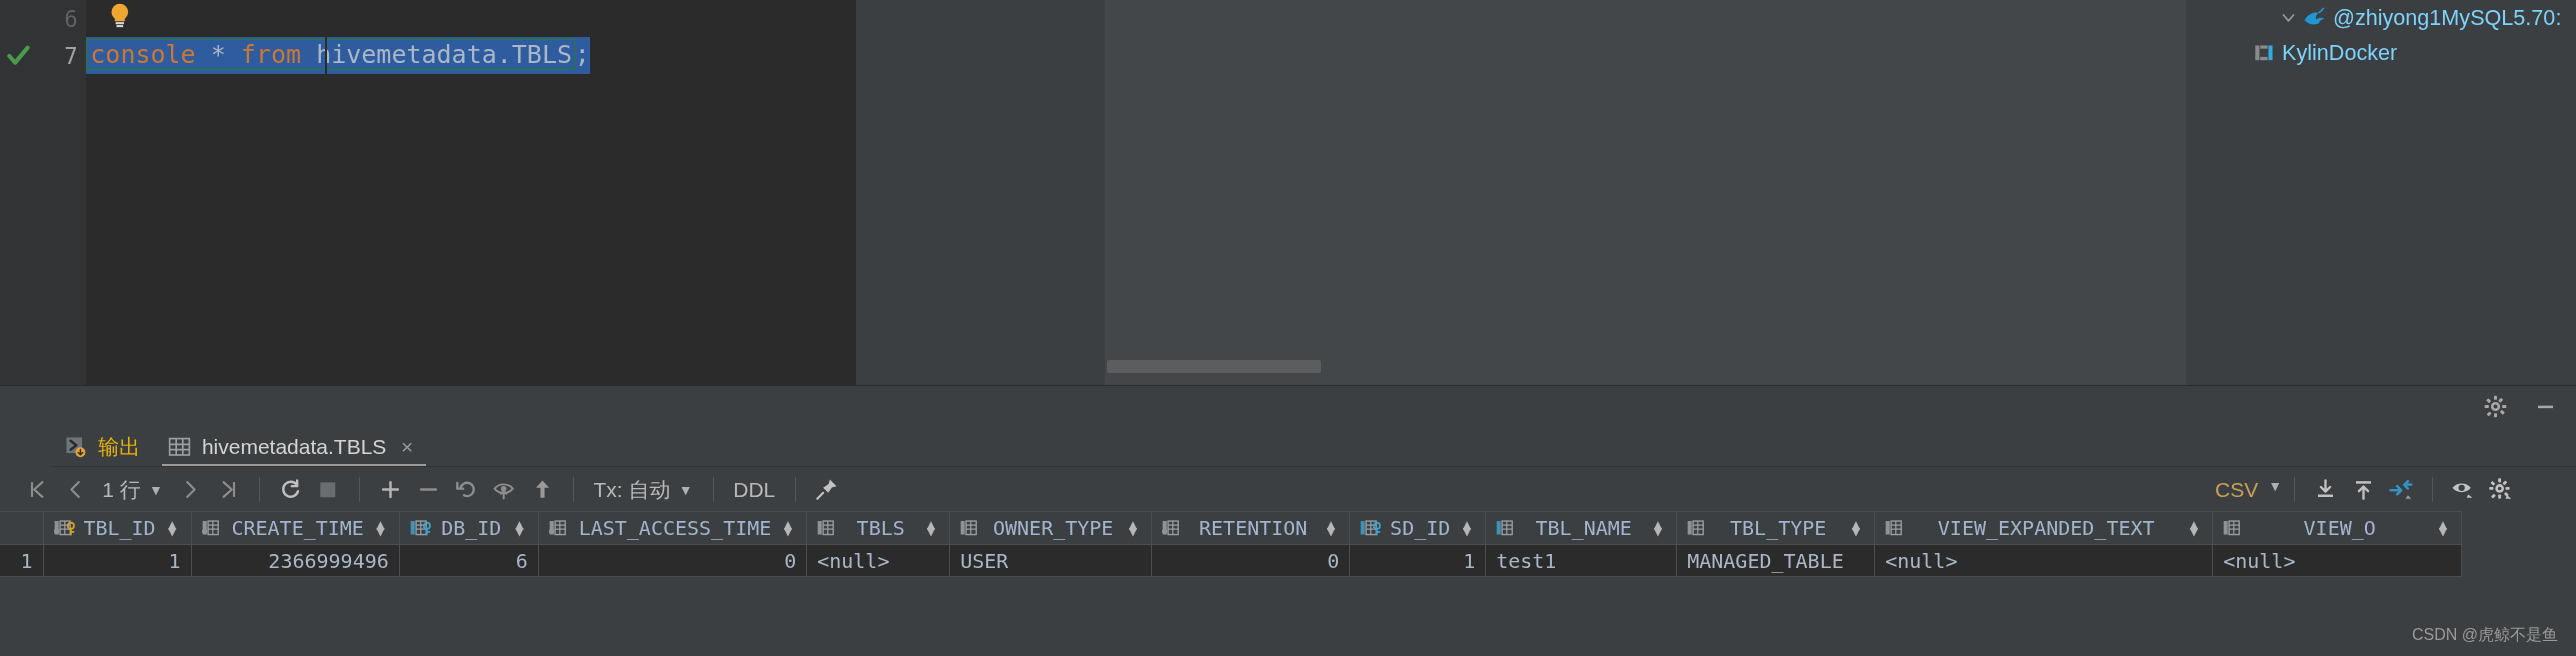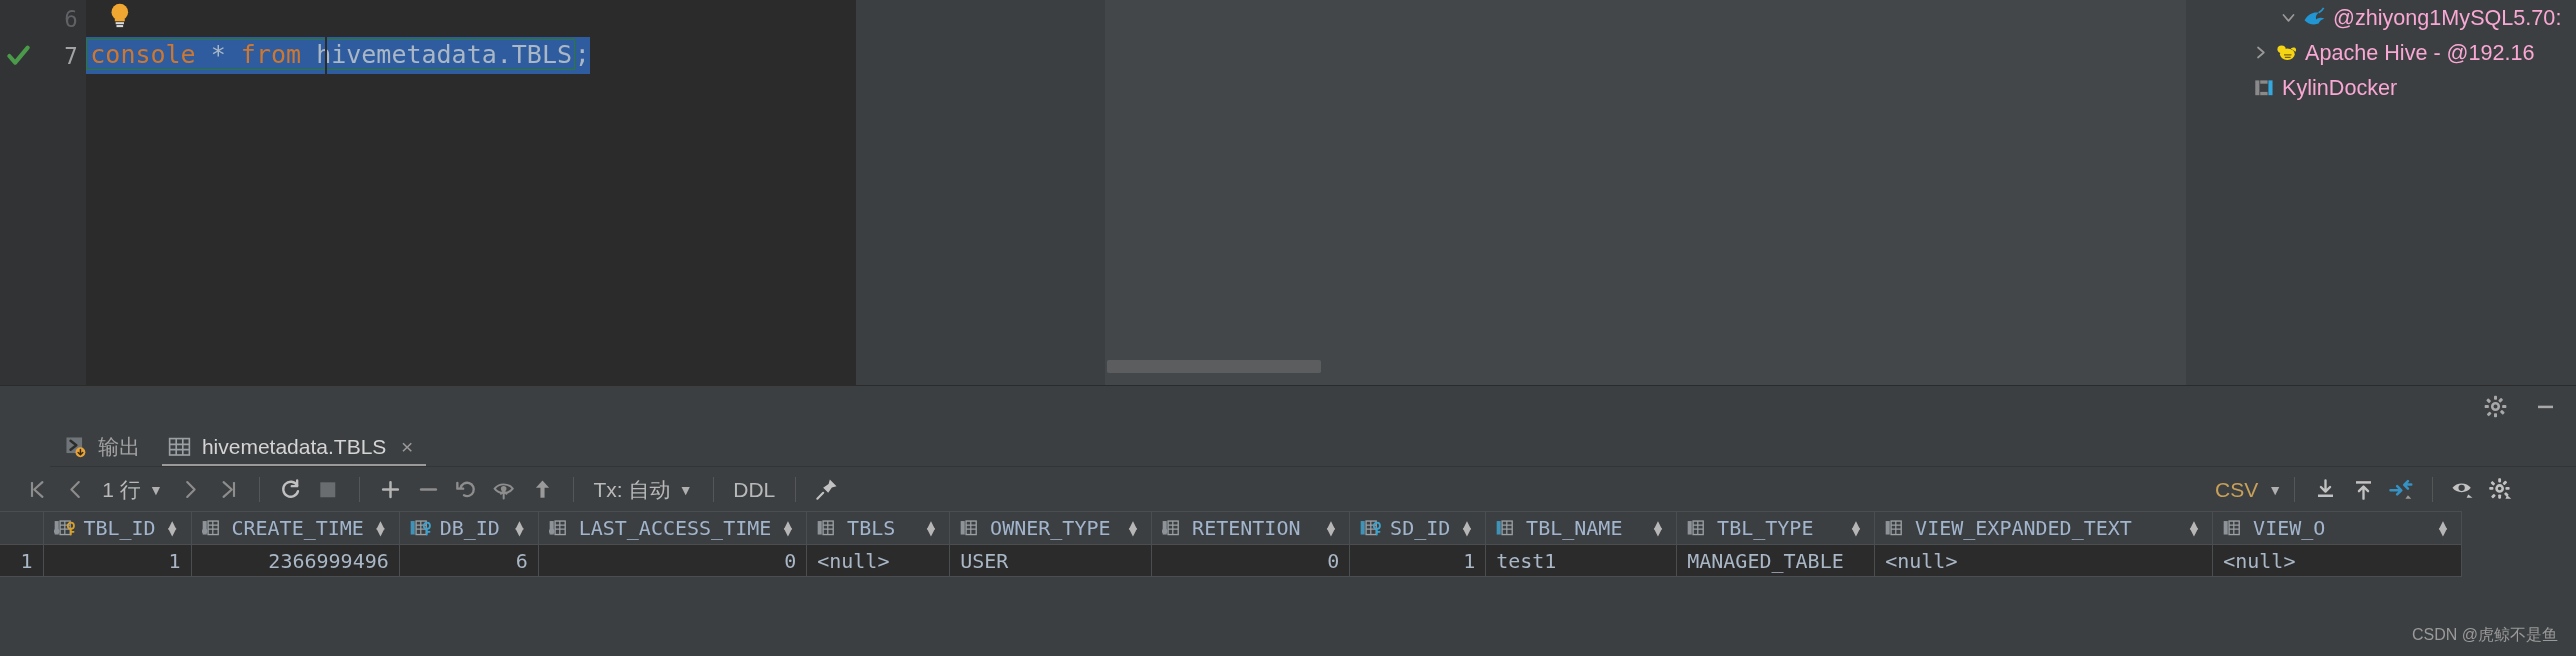--- a/index.html
+++ b/index.html
@@ -102,21 +102,21 @@
   .tree-arrow {
     width: 23px; flex: 0 0 23px;
     display: flex; align-items: center; justify-content: center;
     color: #999999; font-size: 16.6px;
   }
   .tree-icon {
     width: 28px; flex: 0 0 28px; height: 26.6px;
     display: flex; align-items: center; justify-content: center;
     margin-right: 5px;
   }
-  .tree-label { color: #f9a8d4; overflow: hidden; }
+  .tree-label { color: #7dd3fc; overflow: hidden; }
   .indent-1 { padding-left: 28px; }
   .indent-2 { padding-left: 56px; }
   .tree-vline {
     position: absolute; left: 325px; top: 0; width: 1.7px; height: 96px;
     background: #2b2b2b;
   }
 
   
   .results-panel {
     position: absolute; left: 0; top: 385px; width: 2576px; height: 271px;
@@ -141,21 +141,21 @@
 
   
   .tabs-row {
     position: absolute; left: 0; top: 41px; width: 2576px; height: 41px;
     display: flex; align-items: flex-end;
   }
   .tabs-left-gap { width: 50px; height: 100%; }
   .tab {
     display: flex; align-items: center; gap: 10px;
     height: 41px; padding: 0 13.3px;
-    font-size: 21px; color: #a3a3a3;
+    font-size: 21px; color: #eab308;
     position: relative; cursor: pointer;
   }
   .tab.active { color: #d4d4d4; }
   .tab.active::after {
     content: ""; position: absolute; left: 8.3px; right: 5px; bottom: 0;
     height: 3.3px; background: #9a9a9a;
   }
   .tab-icon { width: 25px; height: 25px; display: flex; align-items: center; justify-content: center; }
   .tab-close { width: 21.6px; height: 21.6px; color: #9a9a9a; display: flex; align-items: center; justify-content: center; font-size: 21px; }
   .tabs-underline {
@@ -179,21 +179,21 @@
   }
   .tb-text {
     font-size: 21px; color: #b9b9b9;
     display: flex; align-items: center; gap: 8.3px;
     padding: 0 8.3px; cursor: pointer; white-space: nowrap;
   }
   .chev { font-size: 14px; color: #b0b0b0; }
   .tb-right {
     margin-left: auto; display: flex; align-items: center; padding-right: 20px;
   }
-  .csv-label { font-size: 21px; color: #c8a05a; display: flex; align-items: center; gap: 10px; cursor: pointer; }
+  .csv-label { font-size: 21px; color: #c8a05a; display: flex; gap: 10px; cursor: pointer; }
 
   
   .grid-wrap {
     position: absolute; left: 0; top: 126px; width: 2576px; height: 100px;
     overflow: hidden;
   }
   table.grid {
     border-collapse: collapse; table-layout: fixed;
     font-family: "DejaVu Sans Mono", monospace;
   }
@@ -207,21 +207,21 @@
   table.grid thead th {
     background: #3c3f41;
     color: #a2b5cd;
     font-size: 20px;
     padding: 0 10px;
     text-align: left;
     border-top: 0.8px solid #4b4e50;
   }
   .th-inner { display: flex; align-items: center; gap: 8.3px; height: 32px; }
   .th-icon { width: 21.6px; flex: 0 0 21.6px; height: 21.6px; display: flex; align-items: center; }
-  .th-name { flex: 1; overflow: hidden; }
+  .th-name { flex: 1; overflow: hidden; text-align: center; }
   .th-sort { width: 16.6px; flex: 0 0 16.6px; color: #b6b6b6; font-size: 14px; line-height: 7.5px; text-align: center; }
   th.rowhdr-cell { background: #3c3f41; border-top: 0.8px solid #4b4e50; }
   table.grid tbody td {
     background: #2b2b2b;
     color: #a9b7c6;
     font-size: 20px;
     padding: 0 10px;
   }
   td.num { text-align: right; }
   td.txt { text-align: left; }
@@ -298,36 +298,20 @@
       <span class="tree-icon">
         <svg width="25" height="21.6" viewBox="0 0 30 26">
           <path d="M3 16 C8 8 14 6 20 7 C17 9 16 12 17 15 C19 13 23 12 27 14 C23 15 21 17 20 20 C15 22 7 21 3 16 Z" fill="#2196d3"></path>
           <path d="M20 7 C23 5 25 3 26 1" stroke="#2196d3" stroke-width="2" fill="none"></path>
         </svg>
       </span>
       <span class="tree-label">@zhiyong1MySQL5.70:</span>
     </div>
 
 
-    <div class="tree-row">
-      <span class="tree-arrow">
-        <svg width="15" height="15" viewBox="0 0 18 18">
-            <path d="M6 3 L13 9 L6 15" stroke="#9a9a9a" stroke-width="2" fill="none" stroke-linecap="round" stroke-linejoin="round"></path>
-          </svg>
-      </span>
-      <span class="tree-icon">
-        <svg width="25" height="23" viewBox="0 0 30 28">
-          <ellipse cx="16" cy="16" rx="9" ry="7" fill="#f5d416"></ellipse>
-          <ellipse cx="9" cy="10" rx="5" ry="4.5" fill="#f5d416"></ellipse>
-          <path d="M20 9 C25 6 28 9 26 13" fill="#f5d416"></path>
-          <path d="M12 17 L21 17 M13 20 L20 20" stroke="#7a6200" stroke-width="1.6"></path>
-        </svg>
-      </span>
-      <span class="tree-label">Apache Hive - @192.16</span>
-    </div>
 
     <div class="tree-row">
 
       <span class="tree-icon">
         <svg width="23" height="21.6" viewBox="0 0 28 26">
           <rect x="4" y="4" width="5" height="18" fill="#8a8a8a"></rect>
           <rect x="10" y="4" width="9" height="4" fill="#8a8a8a"></rect>
           <rect x="10" y="18" width="9" height="4" fill="#8a8a8a"></rect>
           <rect x="20" y="4" width="5" height="18" fill="#35a8e0"></rect>
         </svg>

